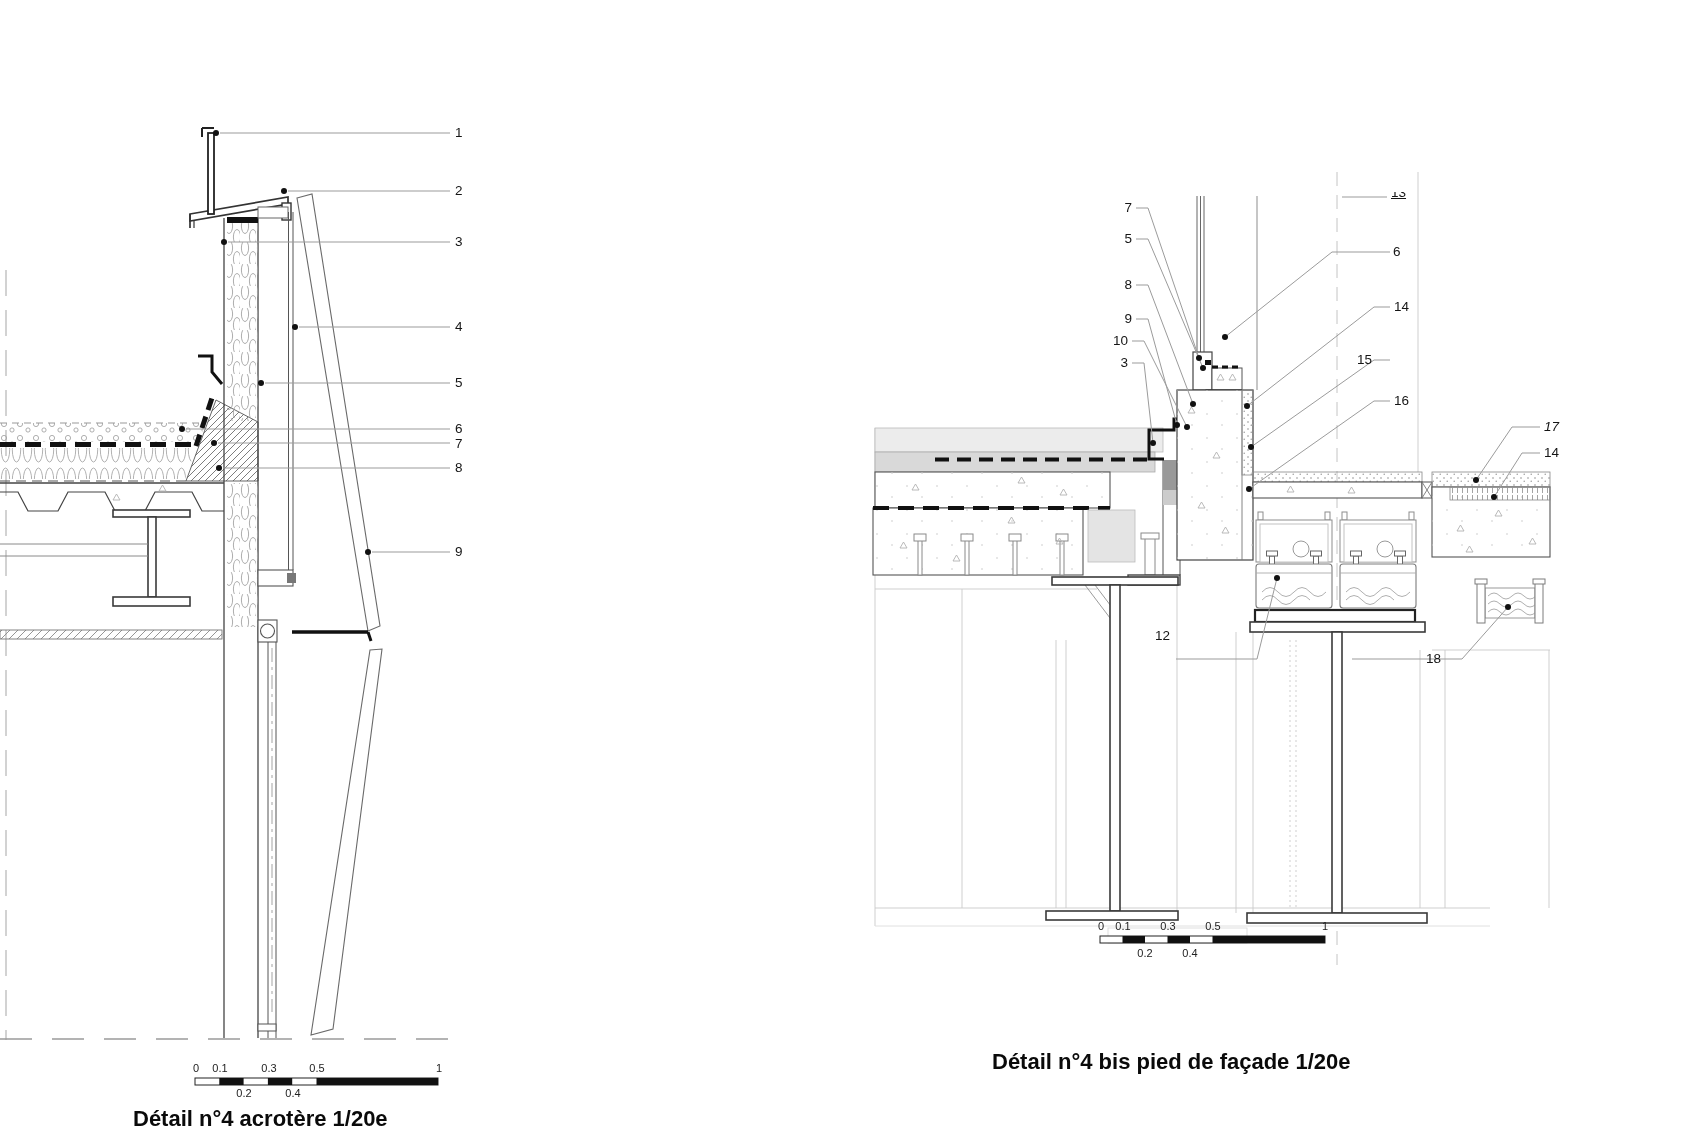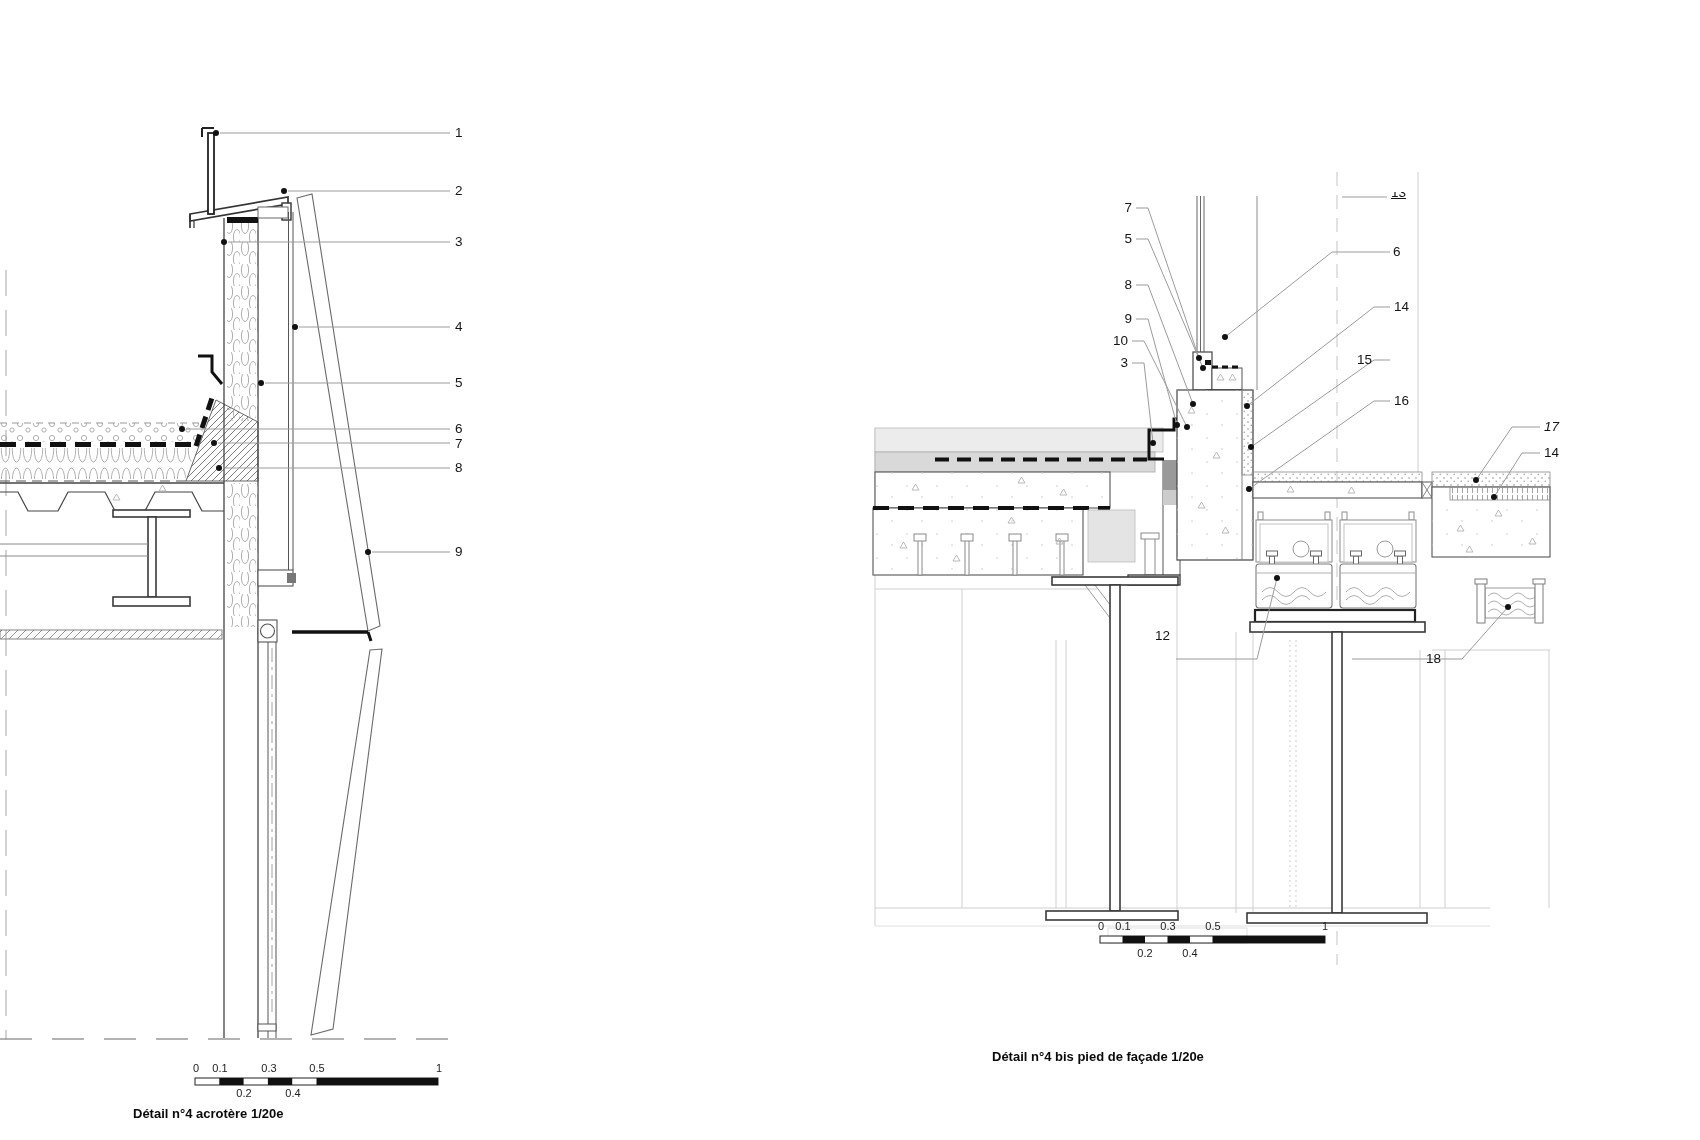--- a/index.html
+++ b/index.html
@@ -2,21 +2,21 @@
 <html><head>
 <meta charset="utf-8">
 <style>
   html,body{margin:0;padding:0;background:#fff;}
   .stage{position:relative;width:1700px;height:1140px;background:#fff;overflow:hidden;
          font-family:"Liberation Sans", sans-serif;color:#111;}
   .stage svg{position:absolute;left:0;top:0;}
   .co{position:absolute;font-size:13.5px;line-height:16px;color:#151515;}
   .co.r{text-align:right;}
   .sc{position:absolute;font-size:11px;line-height:12px;color:#222;text-align:center;width:28px;}
-  .cap{position:absolute;font-size:13px;font-weight:bold;color:#0a0a0a;white-space:nowrap;}
+  .cap{position:absolute;font-size:22px;font-weight:bold;color:#0a0a0a;white-space:nowrap;}
   .clip13{position:absolute;height:8px;overflow:hidden;}
   .clip13 span{display:block;transform:translateY(-7px);}
 </style>
 </head>
 <body>
 
 <div class="stage">
 
 <svg width="1700" height="1140" viewBox="0 0 1700 1140">
   <defs>

